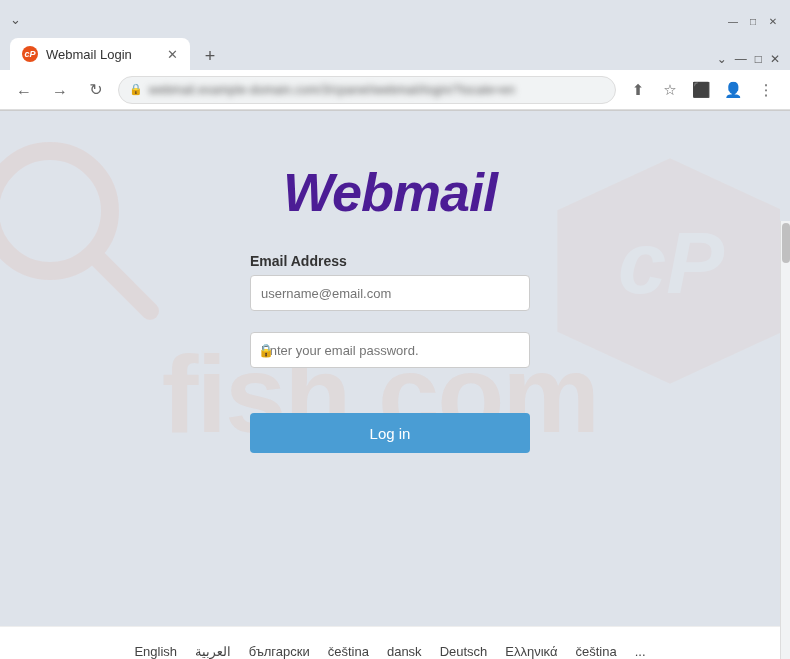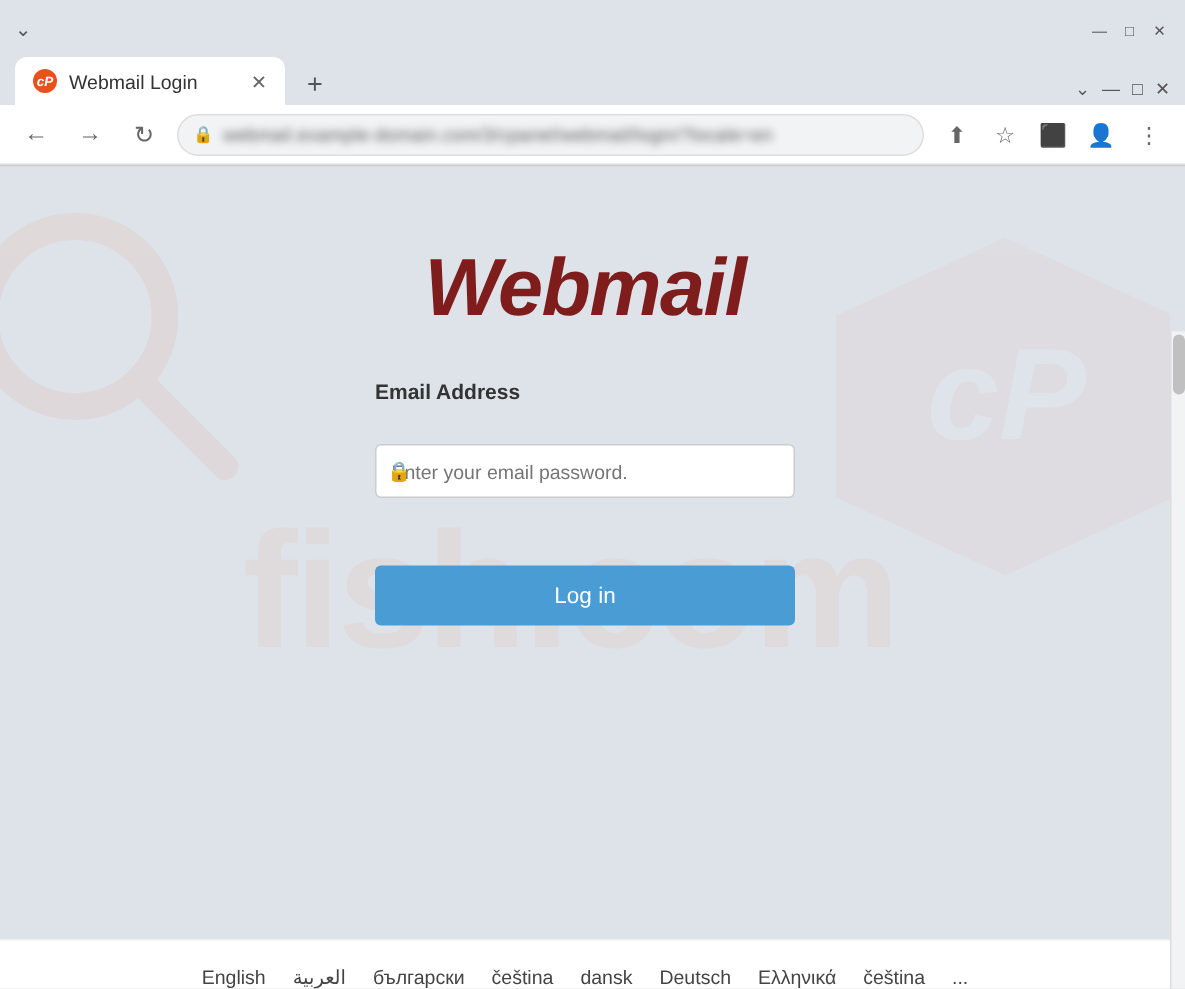--- a/index.html
+++ b/index.html
@@ -242,21 +242,21 @@
       flex-direction: column;
       align-items: center;
       width: 100%;
       padding-top: 50px;
     }
 
     .webmail-logo {
       font-size: 54px;
       font-weight: 900;
       font-style: italic;
-      color: #7f1d1d;
+      color: #4c1d95;
       font-family: Arial Black, Arial, sans-serif;
       letter-spacing: -1px;
       margin-bottom: 30px;
     }
 
     .form-group {
       width: 280px;
       margin-bottom: 21px;
     }
 
@@ -420,20 +420,21 @@
       </svg>
 
       <div class="watermark-text">fish.com</div>
     </div>
 
     <div class="login-container">
       <div class="webmail-logo">Webmail</div>
 
       <div class="form-group">
         <label class="form-label">Email Address</label>
+        <input type="email" class="form-input" placeholder="username@email.com" style="">
       </div>
 
       <div class="form-group">
         <div class="password-wrapper">
           <span class="lock-icon-field">🔒</span>
           <input type="password" class="form-input" placeholder="Enter your email password." style="">
         </div>
       </div>
 
       <button class="login-btn">Log in</button>

